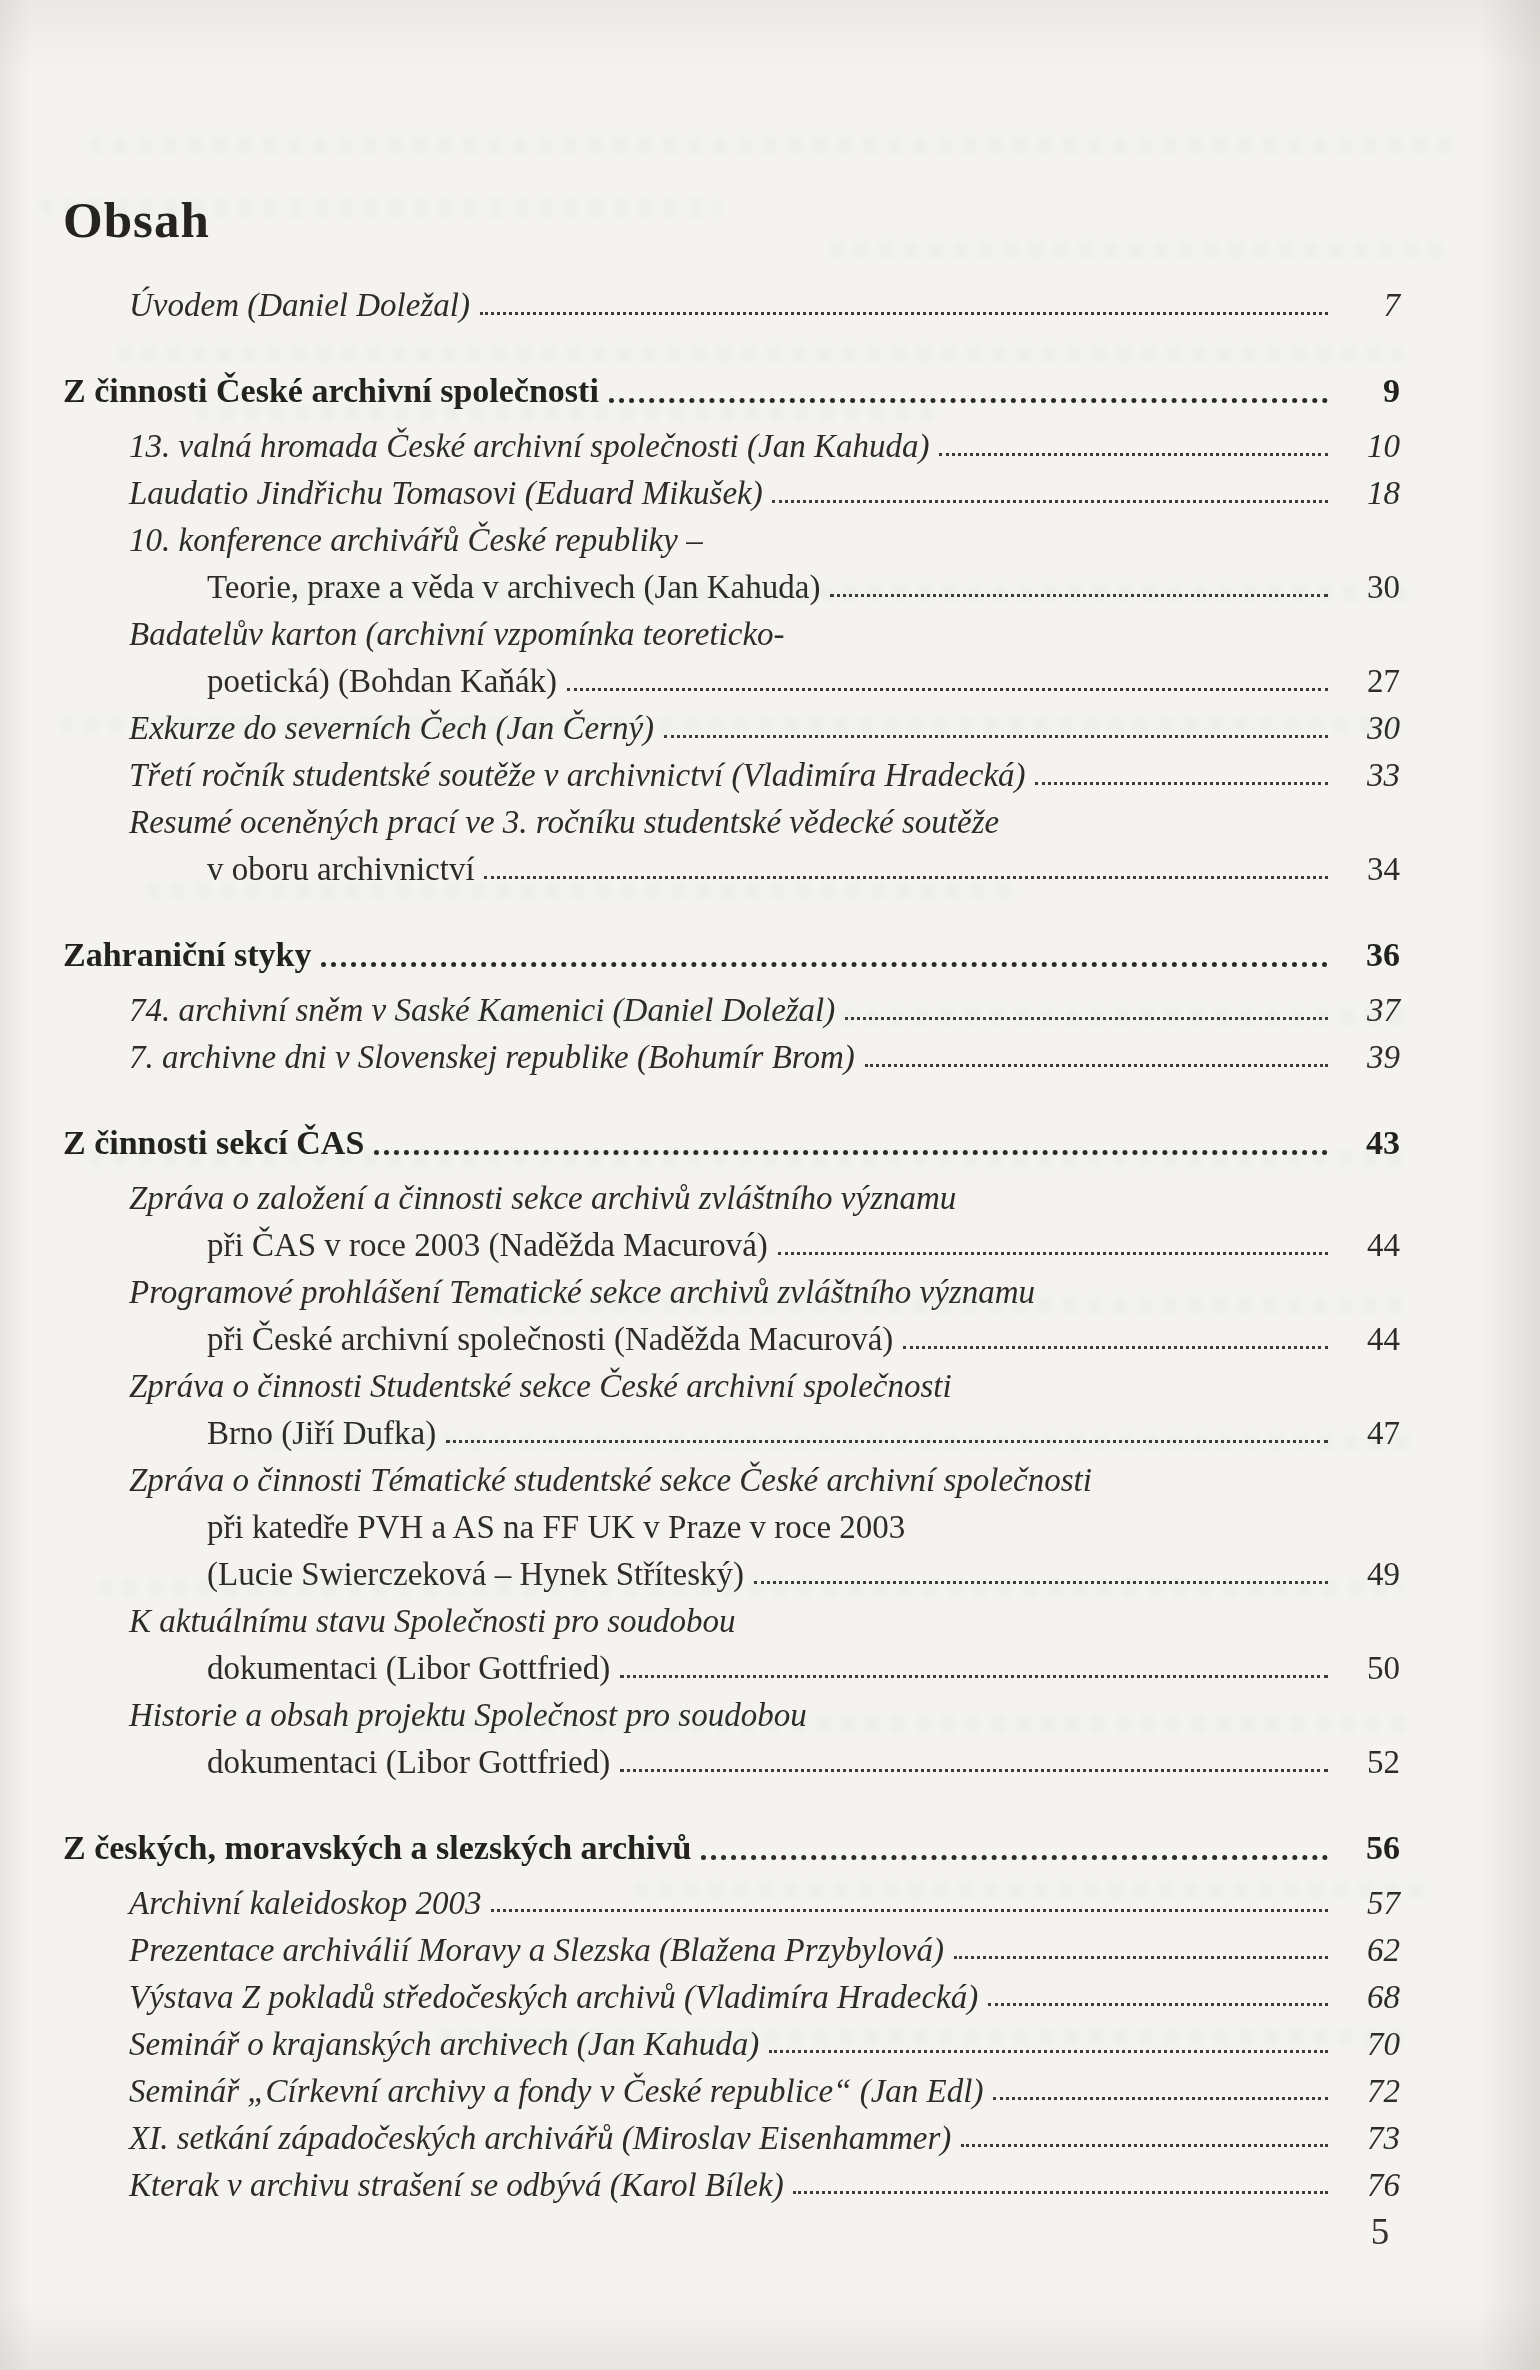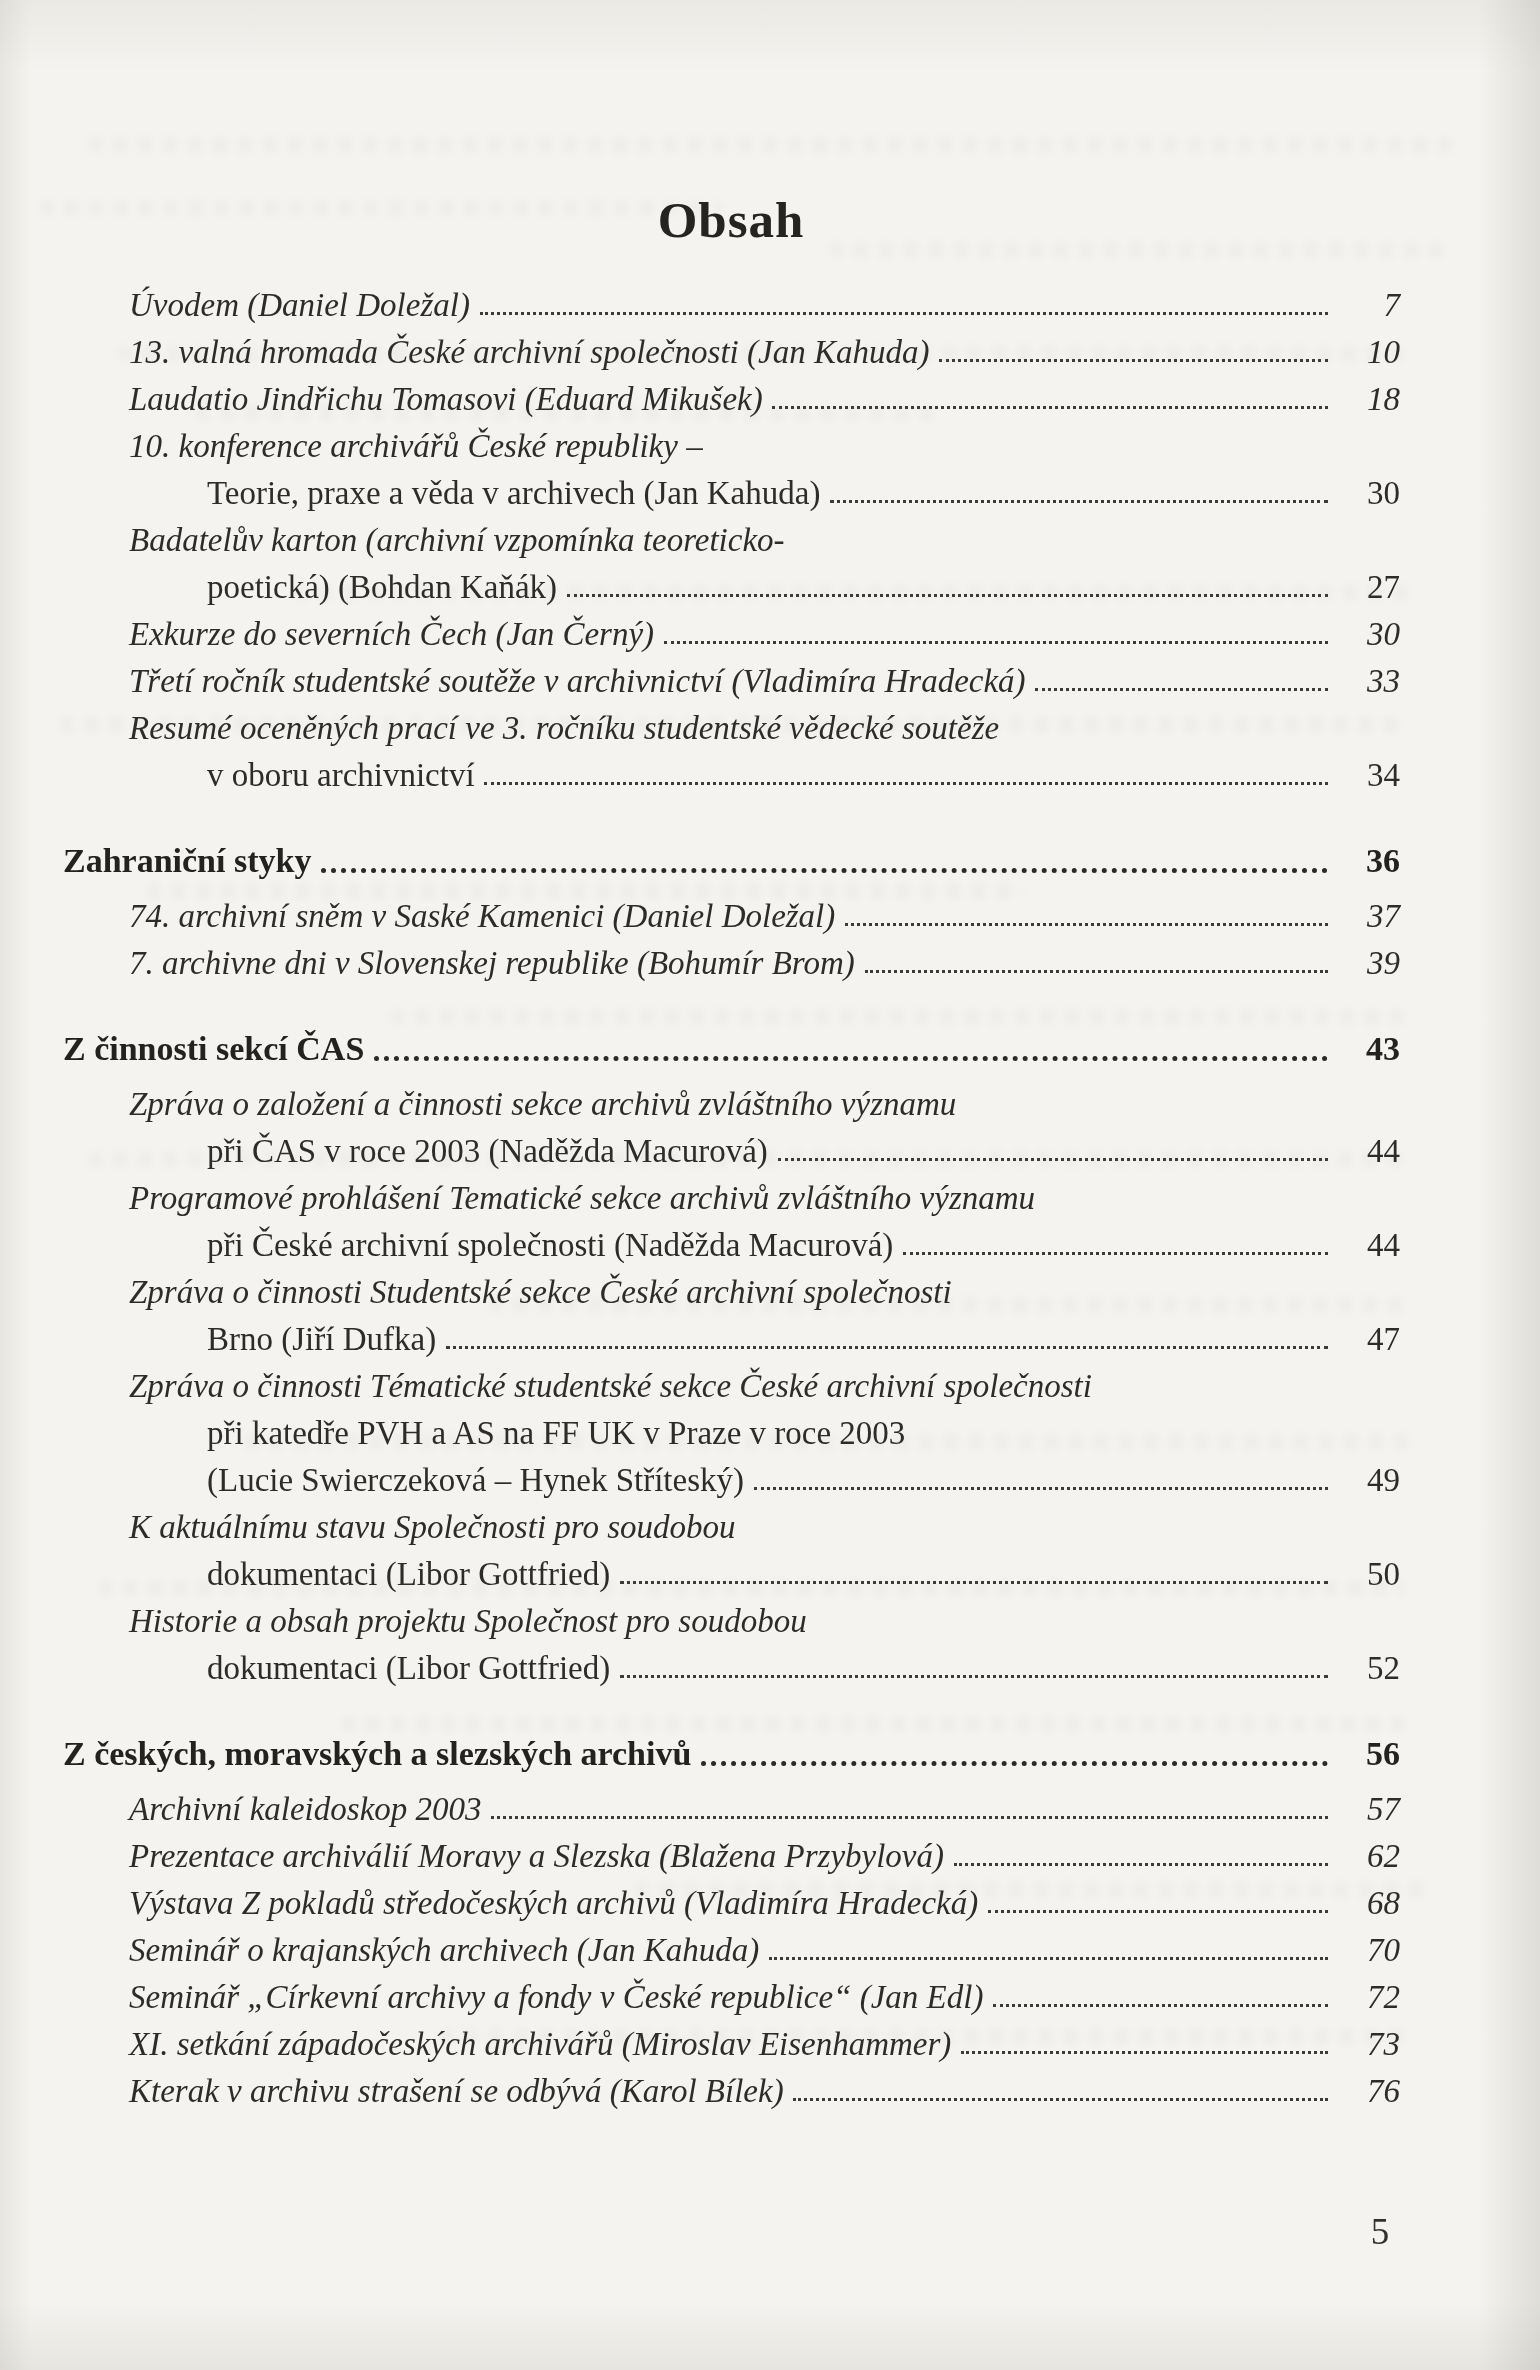--- a/index.html
+++ b/index.html
@@ -23,21 +23,20 @@
     border-radius:7.8px;
     background:repeating-linear-gradient(90deg, rgba(96,110,136,0.55) 0 13.7px, rgba(96,110,136,0) 13.7px 25px);
     filter:blur(3.9px);
     opacity:0.07;
     pointer-events:none;
   }
   
   .title{
     position:absolute;
     top:191px;left:63px;width:1336px;
-    text-align:center;
     font-size:51px;
     font-weight:bold;
     letter-spacing:1px;
     color:#262421;
   }
   
   .toc{
     position:absolute;
     top:277px;left:63px;right:141px;
   }
@@ -106,20 +105,25 @@
   <div class="ghost" style="top:2029px;left:439px;width:975px;"></div>
 
   <div class="title">Obsah</div>
 
   <div class="toc">
       <div class="row indent1">
     <span class="label">Úvodem (Daniel Doležal)</span>
     <span class="dots"></span>
     <span class="pagenum">7</span>
   </div>
+      <div class="row indent0 bold">
+    <span class="label">Z činnosti České archivní společnosti</span>
+    <span class="dots"></span>
+    <span class="pagenum">9</span>
+  </div>
       <div class="row indent1">
     <span class="label">13. valná hromada České archivní společnosti (Jan Kahuda)</span>
     <span class="dots"></span>
     <span class="pagenum">10</span>
   </div>
       <div class="row indent1">
     <span class="label">Laudatio Jindřichu Tomasovi (Eduard Mikušek)</span>
     <span class="dots"></span>
     <span class="pagenum">18</span>
   </div>

